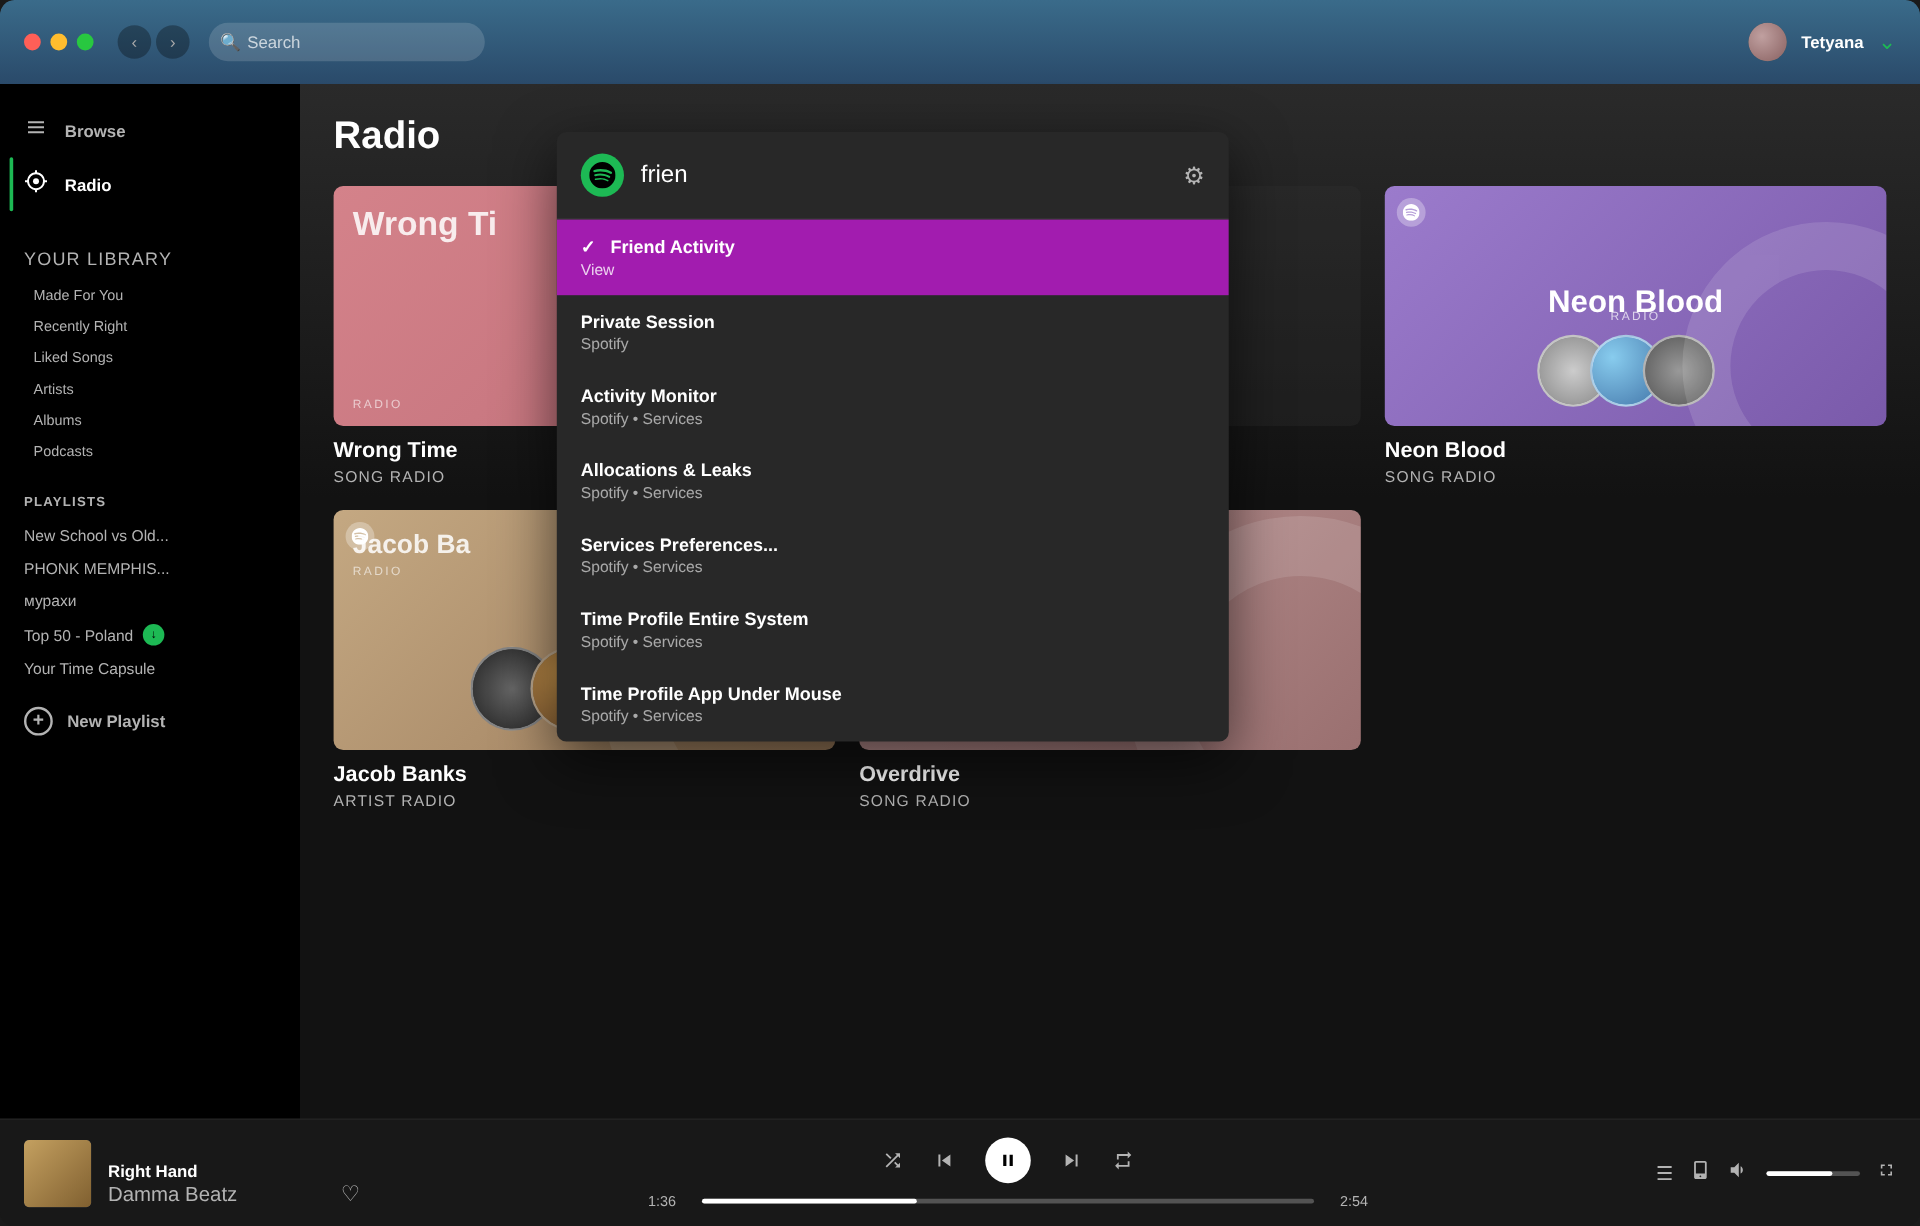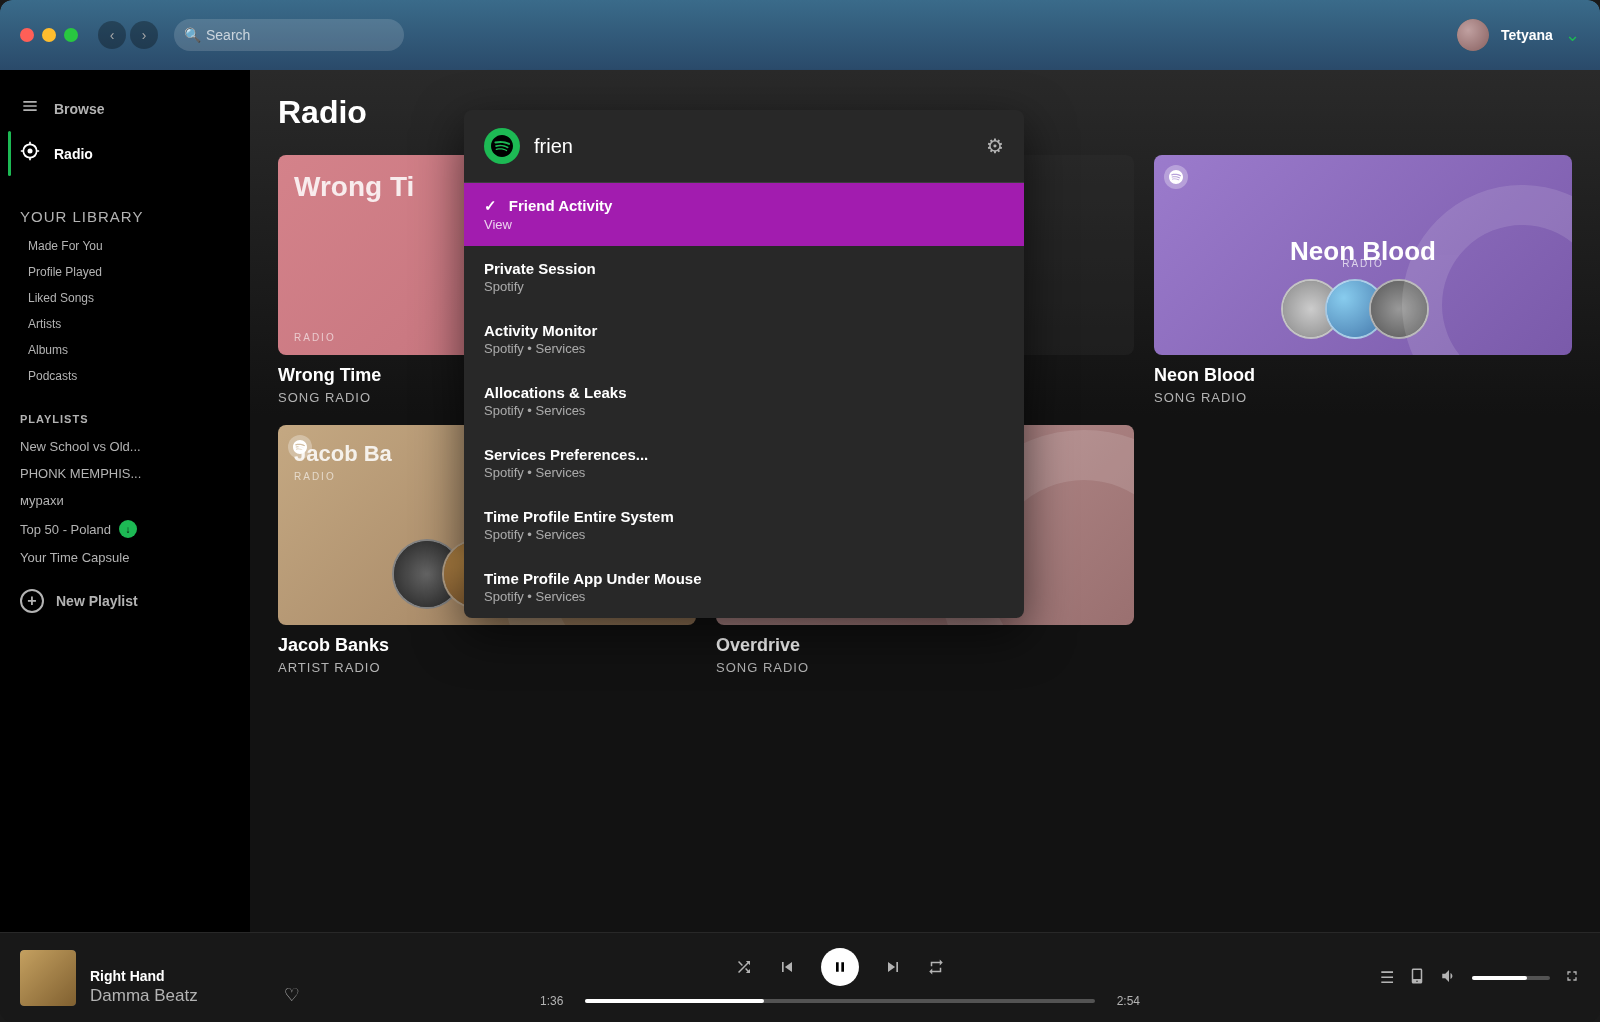--- a/index.html
+++ b/index.html
@@ -553,21 +553,21 @@
               <circle cx="12" cy="12" r="3"></circle>
               <path d="M20.94 11A9 9 0 0 0 13 3.06V1h-2v2.06A9 9 0 0 0 3.06 11H1v2h2.06A9 9 0 0 0 11 20.94V23h2v-2.06A9 9 0 0 0 20.94 13H23v-2h-2.06zM12 19a7 7 0 1 1 0-14 7 7 0 0 1 0 14z"></path>
             </svg>
         </span>
         <span>Radio</span>
       </div>
     </div>
 
     <div class="sidebar-section-title">YOUR LIBRARY</div>
     <a class="sidebar-link">Made For You</a>
-    <a class="sidebar-link">Profile Played</a>
+    <a class="sidebar-link">Recently Right</a>
     <a class="sidebar-link">Liked Songs</a>
     <a class="sidebar-link">Artists</a>
     <a class="sidebar-link">Albums</a>
     <a class="sidebar-link">Podcasts</a>
 
     <div class="playlists-section">
       <div class="playlists-title">PLAYLISTS</div>
       <div class="playlist-item">
         <span>New School vs Old...</span>
       </div>

